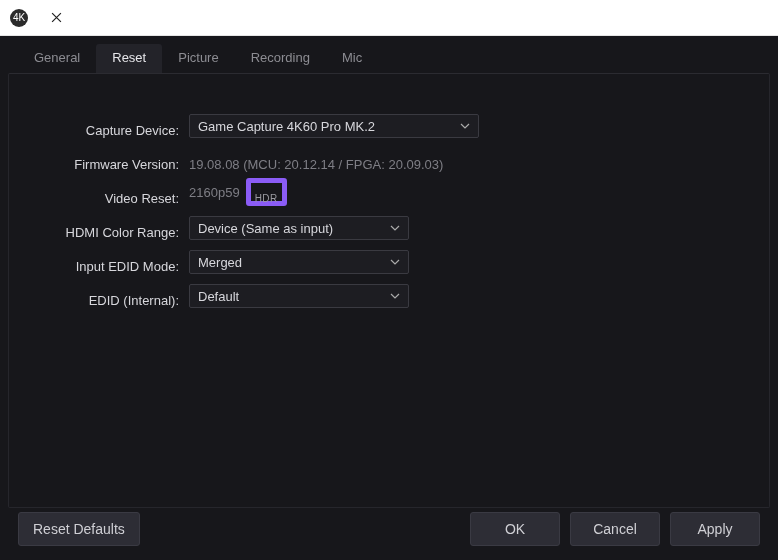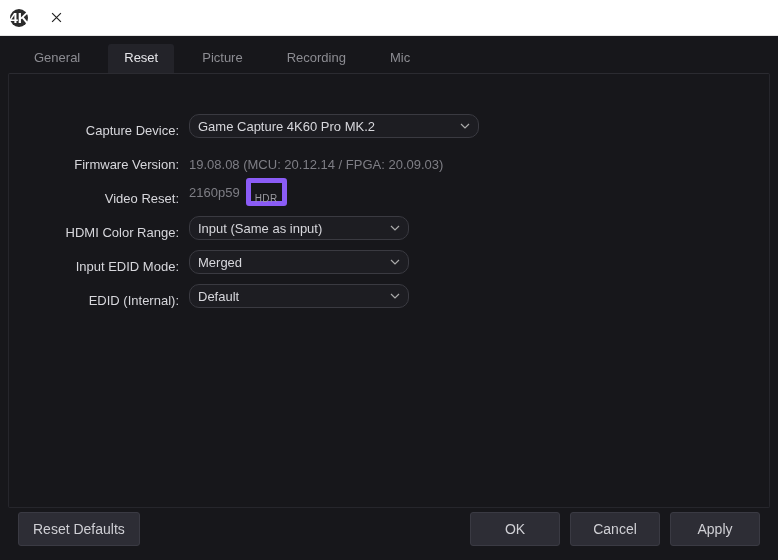--- a/index.html
+++ b/index.html
@@ -6,34 +6,34 @@
   html, body { width: 778px; height: 560px; font-family: "Segoe UI", Arial, sans-serif; background: #000; }
   .window {
     width: 778px; height: 560px; background: #0e0e10; display: flex; flex-direction: column;
   }
   .titlebar {
     height: 36px; background: #ffffff; display: flex; align-items: center; padding: 0 10px;
     border-bottom: 1px solid #e5e5e5;
   }
   .app-icon {
     width: 18px; height: 18px; border-radius: 50%; background: #2b2b2b; color: #fff;
-    display: flex; align-items: center; justify-content: center; font-size: 15px; font-weight: bold;
+    display: flex; align-items: center; justify-content: center; font-size: 10px; font-weight: normal;
     margin-right: 8px;
   }
   .title-text { font-size: 13px; color: #222; flex: 1; }
   .win-close {
     width: 40px; height: 36px; display: flex; align-items: center; justify-content: center;
     cursor: pointer; color: #222;
   }
   .win-close svg { width: 11px; height: 11px; }
   .body {
     flex: 1; background: #17171b; padding: 8px 8px 6px 8px; display: flex; flex-direction: column;
   }
   .tabs {
-    display: flex; gap: 12px; height: 30px; padding-left: 10px;
+    display: flex; gap: 0; height: 30px; padding-left: 10px;
   }
   .tab {
     padding: 6px 16px; font-size: 13px; color: #8c8c92; cursor: pointer;
     border-top-left-radius: 3px; border-top-right-radius: 3px;
   }
   .tab.active {
     background: #232329; color: #e6e6ea;
   }
   .panel {
     flex: 1; background: #17171b; border: 1px solid #26262c; border-radius: 2px;
@@ -42,21 +42,21 @@
   }
   .form-row {
     display: flex; align-items: flex-end; height: 34px; margin-bottom: 0;
   }
   .form-label {
     width: 160px; text-align: right; font-size: 13px; color: #d7d7dc; padding-right: 10px;
   }
   .select {
     height: 24px; background: #1d1d22; border: 1px solid #3a3a41; color: #d7d7dc;
     font-size: 13px; display: flex; align-items: center; padding: 0 8px; position: relative;
-    border-radius: 10px; cursor: pointer;
+    border-radius: 2px; cursor: pointer;
   }
   .select .chev {
     position: absolute; right: 8px; top: 50%; transform: translateY(-50%); color: #aaa;
   }
   .select-wide { width: 290px; }
   .select-mid { width: 220px; }
   .static-val { font-size: 13px; color: #7e7e85; display: flex; align-items: center; gap: 6px; }
   .hdr-badge {
     display: inline-block; border: 5px solid #8b5cf6; border-radius: 3px;
     font-size: 10px; padding: 9px 4px; color: #9a9aa0; line-height: 14px; height: 15px;
@@ -121,21 +121,21 @@
         <div class="form-label">Video Reset:</div>
         <div class="static-val">
           <span>2160p59</span>
           <span class="hdr-badge">HDR</span>
         </div>
       </div>
 
       <div class="form-row">
         <div class="form-label">HDMI Color Range:</div>
         <div class="select select-mid">
-          <span>Input (Same as input)</span>
+          <span>Device (Same as input)</span>
           <span class="chev">
             <svg viewBox="0 0 10 10">
                 <path d="M1 3 L5 7 L9 3" stroke="currentColor" stroke-width="1.2" fill="none"></path>
               </svg>
           </span>
         </div>
       </div>
 
       <div class="form-row">
         <div class="form-label">Input EDID Mode:</div>

